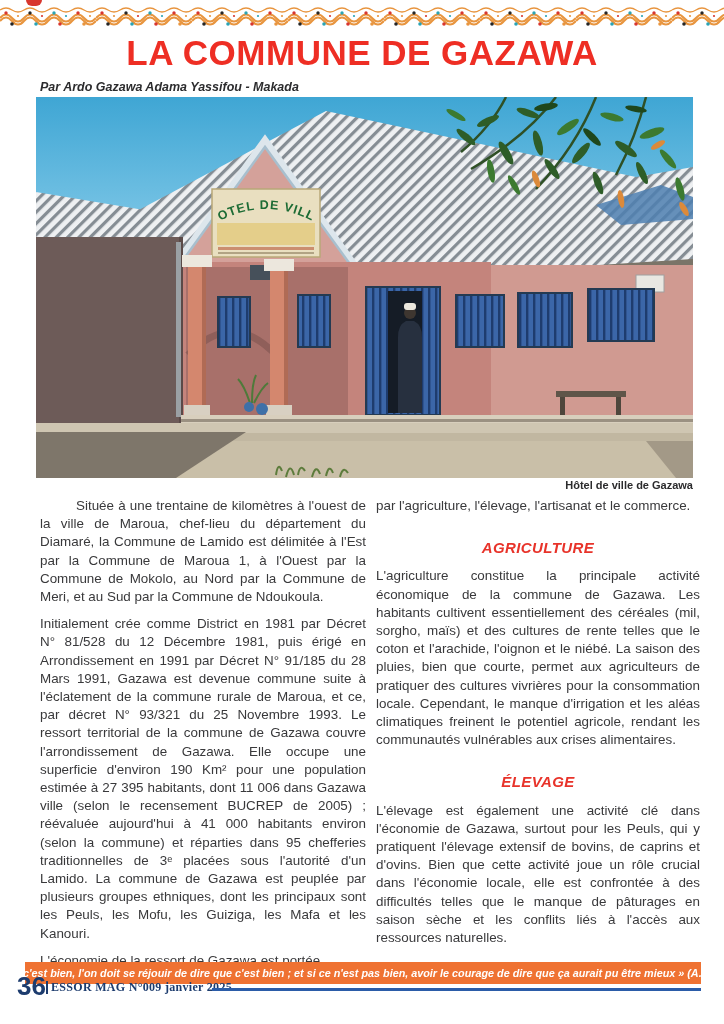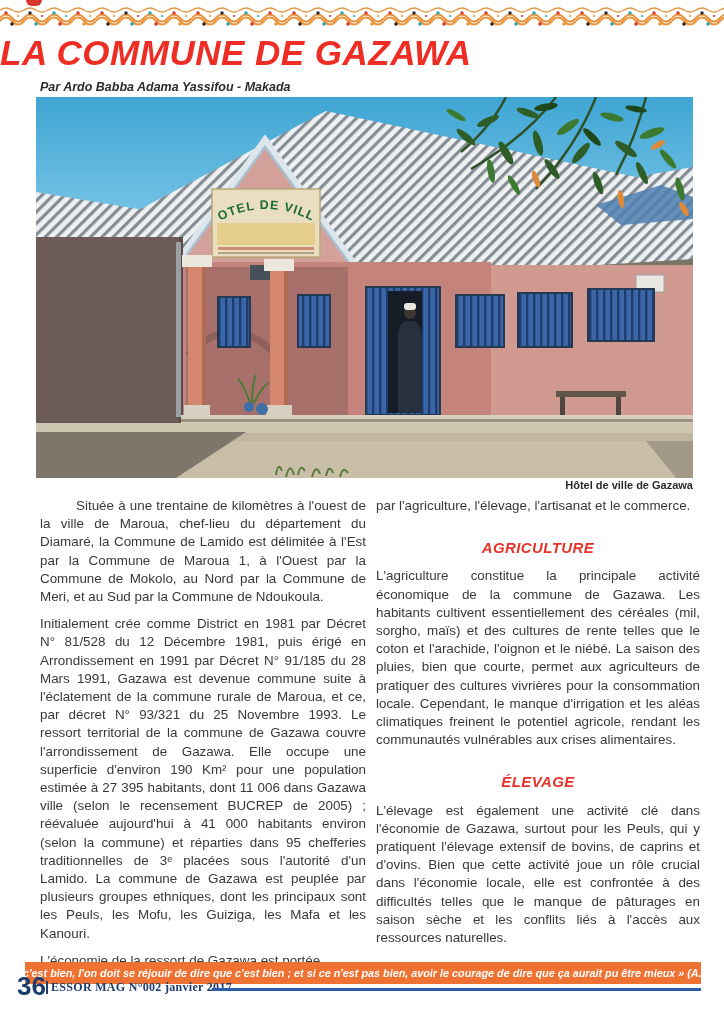--- a/index.html
+++ b/index.html
@@ -3,22 +3,22 @@
 <meta charset="utf-8">
 <style>
   html,body{margin:0;padding:0;background:#ffffff;}
   .page{
     position:relative;width:724px;height:1024px;background:#ffffff;overflow:hidden;
     font-family:"Liberation Sans","DejaVu Sans",sans-serif;color:#39393b;
   }
   .deco-border{position:absolute;left:0;top:4px;width:724px;height:22px;}
   .corner-mark{position:absolute;left:26px;top:0;width:16px;height:6px;background:#d8362e;border-radius:0 0 6px 6px;}
   .page-title{
-    position:absolute;left:0;top:33px;width:724px;text-align:left;
-    color:#ee2e24;font-size:35px;font-weight:800;letter-spacing:.5px;font-style:italic;
+    position:absolute;left:0;top:33px;width:724px;text-align:center;
+    color:#ee2e24;font-size:35px;font-weight:800;letter-spacing:.5px;
   }
   .byline{
     position:absolute;left:40px;top:80px;width:600px;
     font-size:12.5px;font-weight:700;font-style:italic;color:#2c2c2e;
   }
   .photo{position:absolute;left:36px;top:97px;width:657px;height:381px;overflow:hidden;}
   .photo svg{display:block;}
   .photo-caption{
     position:absolute;left:36px;top:479px;width:657px;text-align:right;
     font-size:11px;font-weight:700;color:#2b2b2d;
@@ -80,21 +80,21 @@
         <circle cx="12" cy="20" r="1.8" fill="#252525"></circle>
           <circle cx="36" cy="20" r="1.8" fill="#2aa4b5"></circle>
         <circle cx="60" cy="20" r="1.8" fill="#d8362e"></circle>
           <circle cx="84" cy="20" r="1.8" fill="#e8953f"></circle>
       </pattern>
     </defs>
     <rect width="724" height="22" fill="url(#deco)"></rect>
   </svg>
 
   <div class="page-title">LA COMMUNE DE GAZAWA</div>
-  <div class="byline">Par Ardo Babba Adama Yassifou - Makada</div>
+  <div class="byline">Par Ardo Gazawa Adama Yassifou - Makada</div>
 
   <div class="photo">
     <svg width="657" height="381" viewBox="0 0 657 381">
       <defs>
         <linearGradient id="skyGrad" x1="0" y1="0" x2="0" y2="1">
           <stop offset="0" stop-color="#3fa6d4"></stop>
             <stop offset="1" stop-color="#8fd0ec"></stop>
         </linearGradient>
         <pattern id="stripes" width="8" height="8" patternUnits="userSpaceOnUse" patternTransform="rotate(45)">
           <rect width="8" height="8" fill="#eef0f2"></rect>
@@ -247,16 +247,16 @@
     <p>L'agriculture constitue la principale activité économique de la commune de Gazawa. Les habitants cultivent essentiellement des céréales (mil, sorgho, maïs) et des cultures de rente telles que le coton et l'arachide, l'oignon et le niébé. La saison des pluies, bien que courte, permet aux agriculteurs de pratiquer des cultures vivrières pour la consommation locale. Cependant, le manque d'irrigation et les aléas climatiques freinent le potentiel agricole, rendant les communautés vulnérables aux crises alimentaires.</p>
     <div class="section-heading second">ÉLEVAGE</div>
     <p>L'élevage est également une activité clé dans l'économie de Gazawa, surtout pour les Peuls, qui y pratiquent l'élevage extensif de bovins, de caprins et d'ovins. Bien que cette activité joue un rôle crucial dans l'économie locale, elle est confrontée à des difficultés telles que le manque de pâturages en saison sèche et les conflits liés à l'accès aux ressources naturelles.</p>
   </div>
 
   <div class="footer-quote-bar">
     <span class="footer-quote">« Si c'est bien, l'on doit se réjouir de dire que c'est bien ; et si ce n'est pas bien, avoir le courage de dire que ça aurait pu être mieux » (A.B.Y.)</span>
   </div>
   <div class="page-number">36</div>
   <div class="footer-sep"></div>
-  <div class="magazine-info">ESSOR MAG  N°002  janvier 2017</div>
+  <div class="magazine-info">ESSOR MAG  N°009  janvier 2025</div>
   <div class="footer-rule"></div>
 
 </div>
 
 </body></html>

